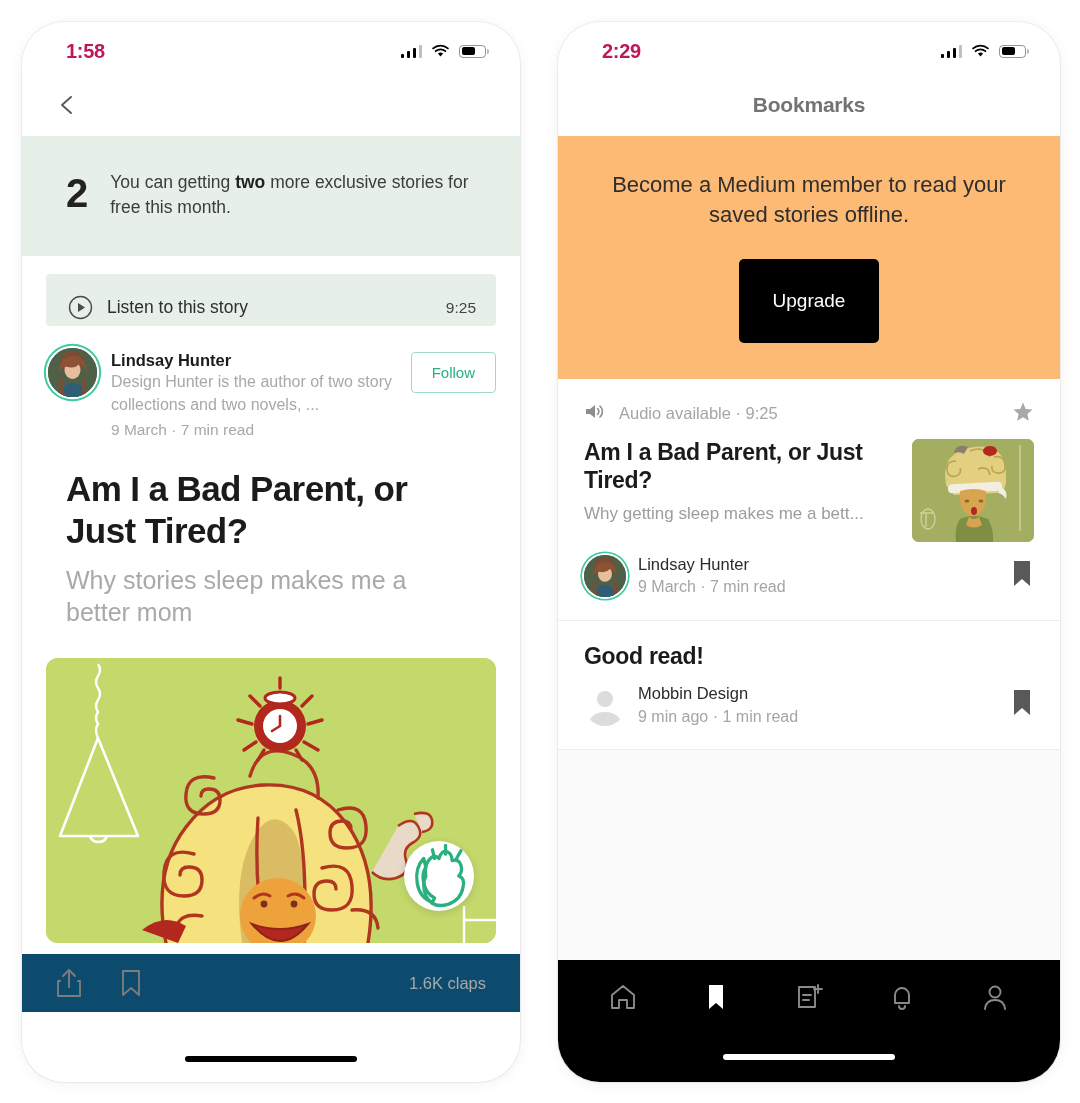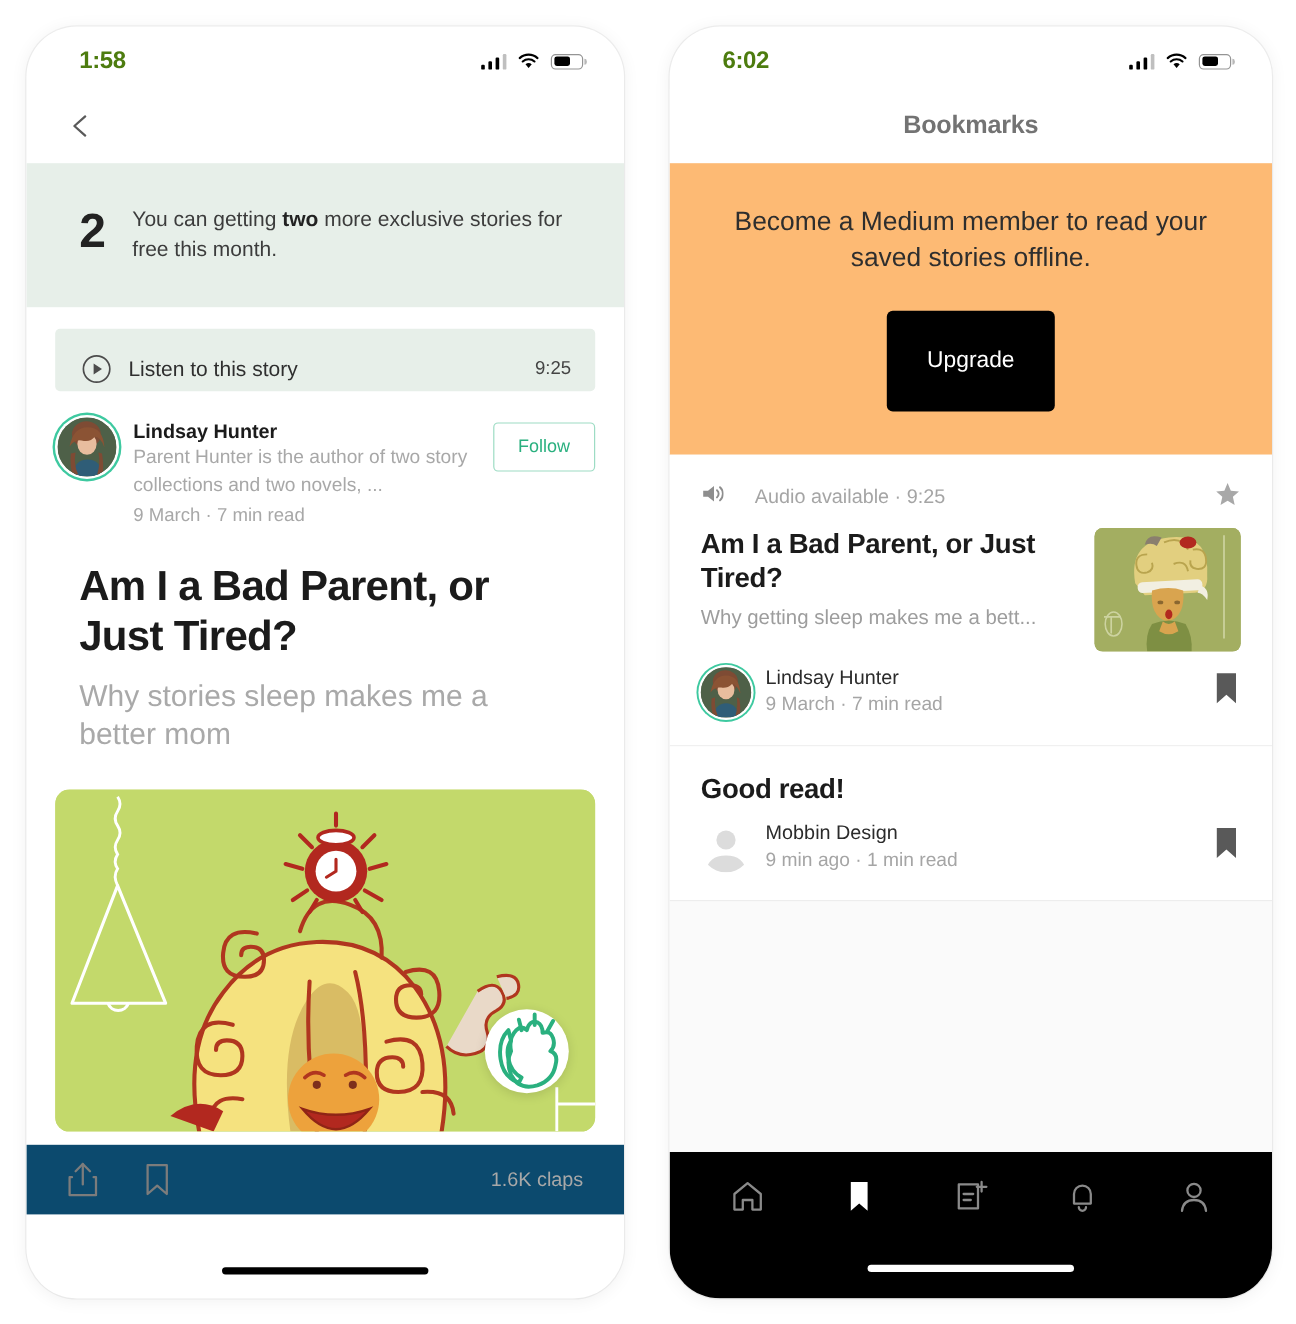--- a/index.html
+++ b/index.html
@@ -22,21 +22,21 @@
     box-shadow:0 0 0 1px rgba(0,0,0,0.055), 0 2px 14px rgba(0,0,0,0.06);
   }
   #phone-left{ left:22px; top:22px; width:498px; height:1060px; }
   #phone-right{ left:558px; top:22px; width:502px; height:1060px; }
 
   
   .statusbar{
     height:52px;display:flex;align-items:center;justify-content:space-between;
     padding:6px 34px 0 44px;box-sizing:border-box;
   }
-  .st-time{font-size:20px;font-weight:bold;color:#4d7c0f;letter-spacing:-0.3px;}
+  .st-time{font-size:20px;font-weight:bold;color:#be185d;letter-spacing:-0.3px;}
   .st-icons{display:flex;align-items:center;gap:9px;}
   .sig{display:flex;align-items:flex-end;gap:2.5px;height:13px;}
   .sig i{display:block;width:3.5px;background:#000;border-radius:1px;}
   .sig i:nth-child(1){height:4px;}
   .sig i:nth-child(2){height:7px;}
   .sig i:nth-child(3){height:10px;}
   .sig i:nth-child(4){height:13px;background:#bfbfbf;}
   .wifi{position:relative;width:19px;height:14px;}
   .wifi svg{display:block;}
   .batt{position:relative;width:27px;height:13px;border:1.6px solid rgba(0,0,0,0.42);
@@ -126,21 +126,21 @@
     margin-top:28px;background:#000;color:#fff;border:none;border-radius:5px;
     font-size:19px;font-family:inherit;padding:31px 34px;cursor:pointer;
   }
 
   .bm-list{background:#fff;}
   .bm-item{
     background:#fff;border-bottom:1px solid #ededed;padding:22px 26px 22px 26px;
     box-sizing:border-box;position:relative;
   }
   .bm-top{display:flex;align-items:center;margin-bottom:12px;}
-  .bm-audio{display:flex;align-items:center;gap:26px;font-size:16.5px;color:#a5a5a5;}
+  .bm-audio{display:flex;align-items:center;gap:16px;font-size:16.5px;color:#a5a5a5;}
   .bm-star{margin-left:auto;}
   .bm-body{display:flex;align-items:flex-start;}
   .bm-textcol{flex:1;min-width:0;padding-right:16px;}
   .bm-title{font-size:23px;font-weight:bold;color:#1b1b1b;line-height:1.21;letter-spacing:-0.3px;}
   .bm-sub{font-size:17px;color:#9d9d9d;line-height:1.35;margin-top:9px;}
   .bm-thumb{
     width:122px;height:103px;border-radius:7px;overflow:hidden;flex:none;background:#a3ae61;
     position:relative;
   }
   .bm-thumb svg{position:absolute;inset:0;width:100%;height:100%;}
@@ -229,21 +229,21 @@
           <ellipse cx="24" cy="14" rx="12" ry="11" fill="#7e4b34"></ellipse>
           <ellipse cx="24.5" cy="22" rx="8" ry="9" fill="#e8bd9e"></ellipse>
           <path d="M10 24 q3 -16 15 -16 q13 0 14 17 q-3 -9 -8 -9 q-4 5 -11 3 q-6 -1 -10 5 Z" fill="#8b5334"></path>
           <path d="M12 49 q2 -14 13 -14 q11 0 13 14 Z" fill="#2f5d77"></path>
           <path d="M11 30 q-1 12 2 19 l4 -2 q-4 -9 -2 -18 Z" fill="#7e4b34"></path>
           <path d="M37 30 q2 12 0 19 l-4 -2 q3 -9 1 -18 Z" fill="#7e4b34"></path>
         </svg>
       </div>
       <div class="author-meta">
         <div class="author-name">Lindsay Hunter</div>
-        <div class="author-bio">Parent Hunter is the author of two story collections and two novels, ...</div>
+        <div class="author-bio">Design Hunter is the author of two story collections and two novels, ...</div>
         <div class="author-date">9 March  ·  7 min read</div>
       </div>
       <button class="follow-btn">Follow</button>
     </div>
 
     <div class="post-title">Am I a Bad Parent, or Just Tired?</div>
     <div class="post-sub">Why stories sleep makes me a better mom</div>
 
     <div class="hero-wrap">
       <div class="hero">
@@ -331,21 +331,21 @@
     </div>
 
     <div class="home-ind">
         <i></i>
       </div>
   </div>
 
   <div class="phone" id="phone-right">
 
     <div class="statusbar">
-      <div class="st-time">6:02</div>
+      <div class="st-time">2:29</div>
       <div class="st-icons">
         <span class="sig">
             <i></i>
             <i></i>
             <i></i>
             <i></i>
           </span>
         <span class="wifi">
           <svg viewBox="0 0 19 14">
               <path d="M9.5 12.6 L6.9 9.6 a4 4 0 0 1 5.2 0 Z" fill="#000"></path>

